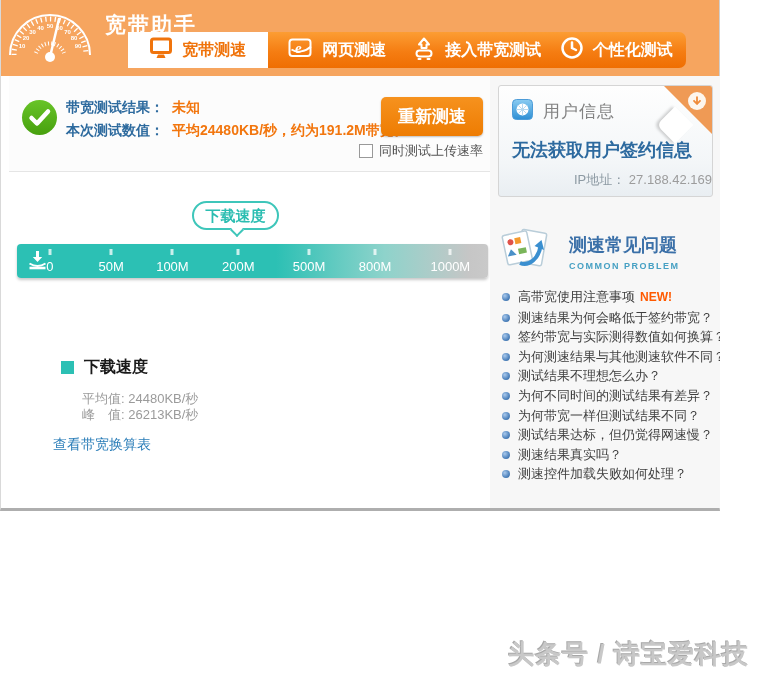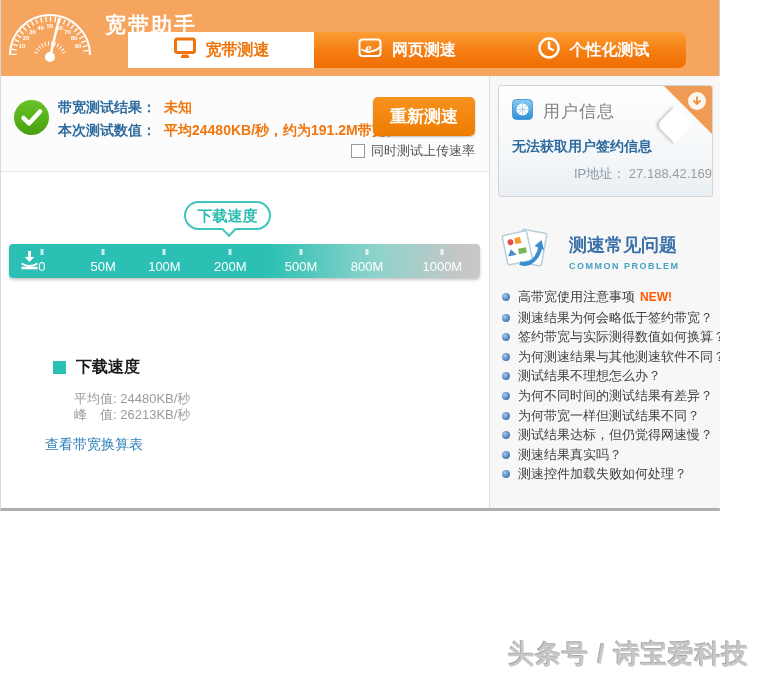--- a/index.html
+++ b/index.html
@@ -13,21 +13,21 @@
   .logo { position:absolute; left:5px; top:3px; }
   .app-title { position:absolute; left:104px; top:11px; color:#fff; font-size:21px; font-weight:bold; letter-spacing:2px; }
   .tabbar { position:absolute; left:127px; top:32px; width:558px; height:36px;
             background:linear-gradient(180deg,#fc9d33 0%,#f57d12 55%,#ef6e02 100%);
             border-radius:0 7px 7px 0; display:flex; }
   .tab { flex:1; display:flex; align-items:center; justify-content:center; gap:9px;
          color:#fff; font-weight:bold; font-size:16px; cursor:pointer; }
   .tab.active { background:#fff; color:#f0740c; }
 
   
-  .left { position:absolute; top:76px; left:0; width:489px; height:432px; background:#fff; border-right:1px solid #e0e0e0; }
+  .left { position:absolute; top:76px; left:8px; width:489px; height:432px; background:#fff; border-right:1px solid #e0e0e0; }
   .sidebar { position:absolute; top:76px; left:489px; width:230px; height:432px; background:#f7f7f7; overflow:hidden; }
 
   
   .results { position:relative; height:96px; background:#fcfcfc; border-bottom:1px solid #e5e5e5; }
   .check-badge { position:absolute; left:12px; top:23px; }
   .res-rows { position:absolute; left:57px; top:20px; font-size:14px; font-weight:bold; line-height:23px; white-space:nowrap; }
   .res-label { color:#2d6a9e; }
   .res-value { color:#f2760e; margin-left:8px; }
   .retest-btn { position:absolute; right:14px; top:21px; padding:8px 17px; font-size:17px; font-weight:bold; color:#fff;
                 background:linear-gradient(180deg,#f6921e,#ee7c02); border:none; border-radius:5px; cursor:pointer;
@@ -61,21 +61,21 @@
   .user-card { position:relative; margin:9px 7px 0 8px; height:112px; border:1px solid #d5d5d5; border-radius:3px;
                background:linear-gradient(180deg,#fefefe 0%,#f3f6f8 70%,#e9eef2 100%); overflow:hidden; }
   .fold { position:absolute; top:0; right:0; width:0; height:0;
           border-top:48px solid #ef9a55; border-left:48px solid transparent; }
   .fold-curl { position:absolute; top:26px; right:24px; width:26px; height:26px; background:#fff;
                border-radius:0 0 0 6px; transform:rotate(45deg); box-shadow:-2px 2px 3px rgba(0,0,0,.18); }
   .fold-btn { position:absolute; top:6px; right:6px; width:18px; height:18px; border-radius:50%;
               background:#fdf6ee; display:flex; align-items:center; justify-content:center; cursor:pointer; }
   .uc-header { display:flex; align-items:center; gap:10px; padding:13px 0 0 13px; }
   .uc-title { font-size:17px; color:#828282; letter-spacing:1px; }
-  .uc-msg { margin:14px 0 1px 13px; font-weight:bold; font-size:14px; color:#2d6a9f; }
+  .uc-msg { margin:14px 0 1px 13px; font-weight:bold; font-size:18px; color:#2d6a9f; }
   .uc-ip { margin:9px 0 0 13px; font-size:13px;text-align:right; }
   .uc-ip .lbl { color:#8d9aa3; }
   .uc-ip .val { color:#9c9c9c; }
 
   
   .faq { margin:30px 4px 0 11px; }
   .faq-head { display:flex; align-items:flex-start; gap:20px; }
   .faq-title { font-size:18px; font-weight:bold; color:#3b70a8; margin-top:6px; }
   .faq-sub { font-size:9px; font-weight:bold; color:#46a0c3; letter-spacing:1.5px; margin-top:4px; }
   .faq-list { list-style:none; margin-top:12px; }
@@ -132,20 +132,32 @@
             <rect x="1.5" y="3.5" width="21" height="16.5" rx="3" fill="none" stroke="#fff" stroke-width="2"></rect>
             <text x="7" y="17" font-size="15" font-style="italic" font-weight="bold" fill="#fff" font-family="serif">e</text>
             <path d="M3.5 13.5 C 9 17, 17 16, 23 10.5" stroke="#fff" stroke-width="1.8" fill="none"></path>
           </svg>
         </span>
         <span>网页测速</span>
       </div>
       <div class="tab">
         <span>
           <svg width="24" height="24" viewBox="0 0 24 24">
+            <g stroke="#fff" stroke-width="2" fill="none" stroke-linejoin="round" stroke-linecap="round">
+              <path d="M12 2.5 L17 8.5 H14.5 V12 H9.5 V8.5 H7 Z"></path>
+              <rect x="4.5" y="14.5" width="15" height="6" rx="3"></rect>
+              <path d="M6.5 23 h2 M15.5 23 h2"></path>
+            </g>
+          </svg>
+        </span>
+        <span>接入带宽测试</span>
+      </div>
+      <div class="tab">
+        <span>
+          <svg width="24" height="24" viewBox="0 0 24 24">
             <circle cx="12" cy="12" r="9.5" stroke="#fff" stroke-width="2.5" fill="none"></circle>
             <path d="M12 6.5 V12 L16 14" stroke="#fff" stroke-width="2.5" fill="none" stroke-linecap="round"></path>
           </svg>
         </span>
         <span>个性化测试</span>
       </div>
     </div>
   </div>
 
   <div class="left">

